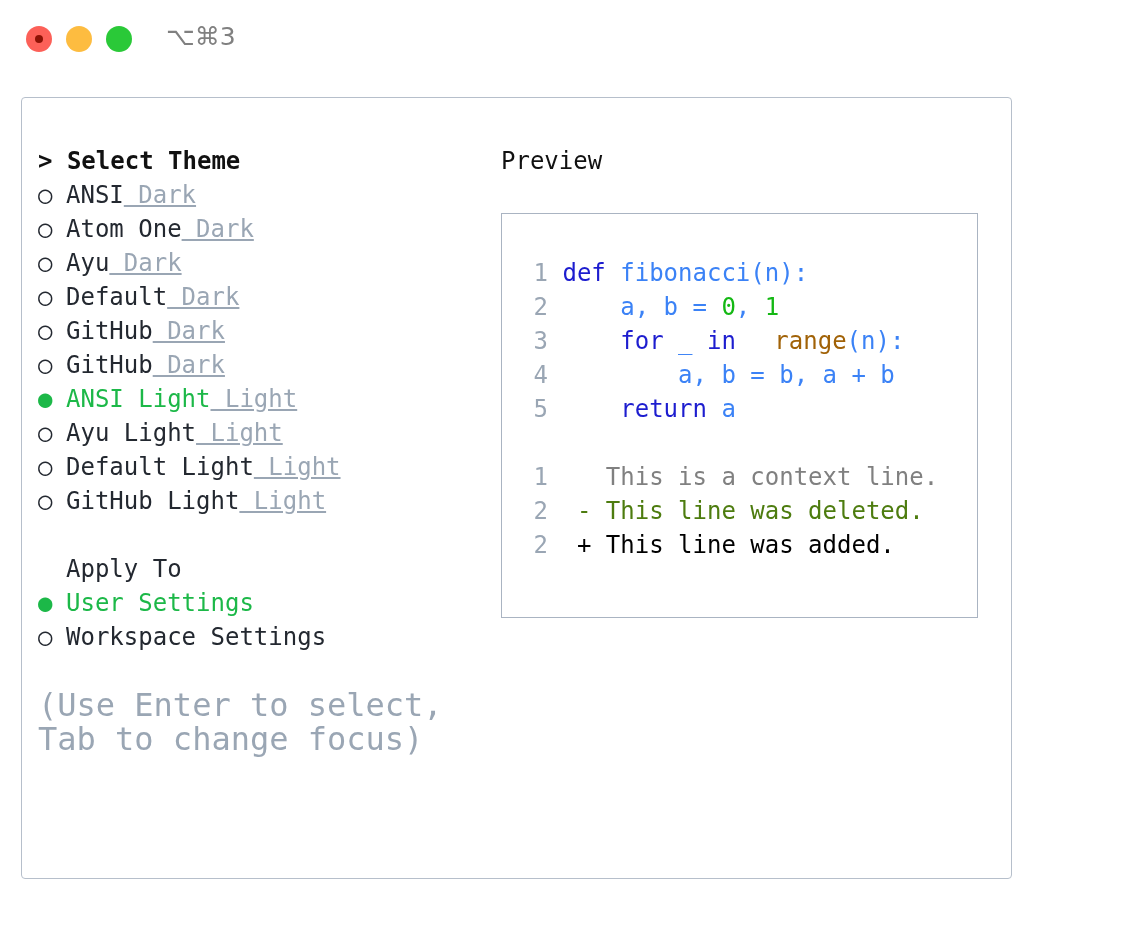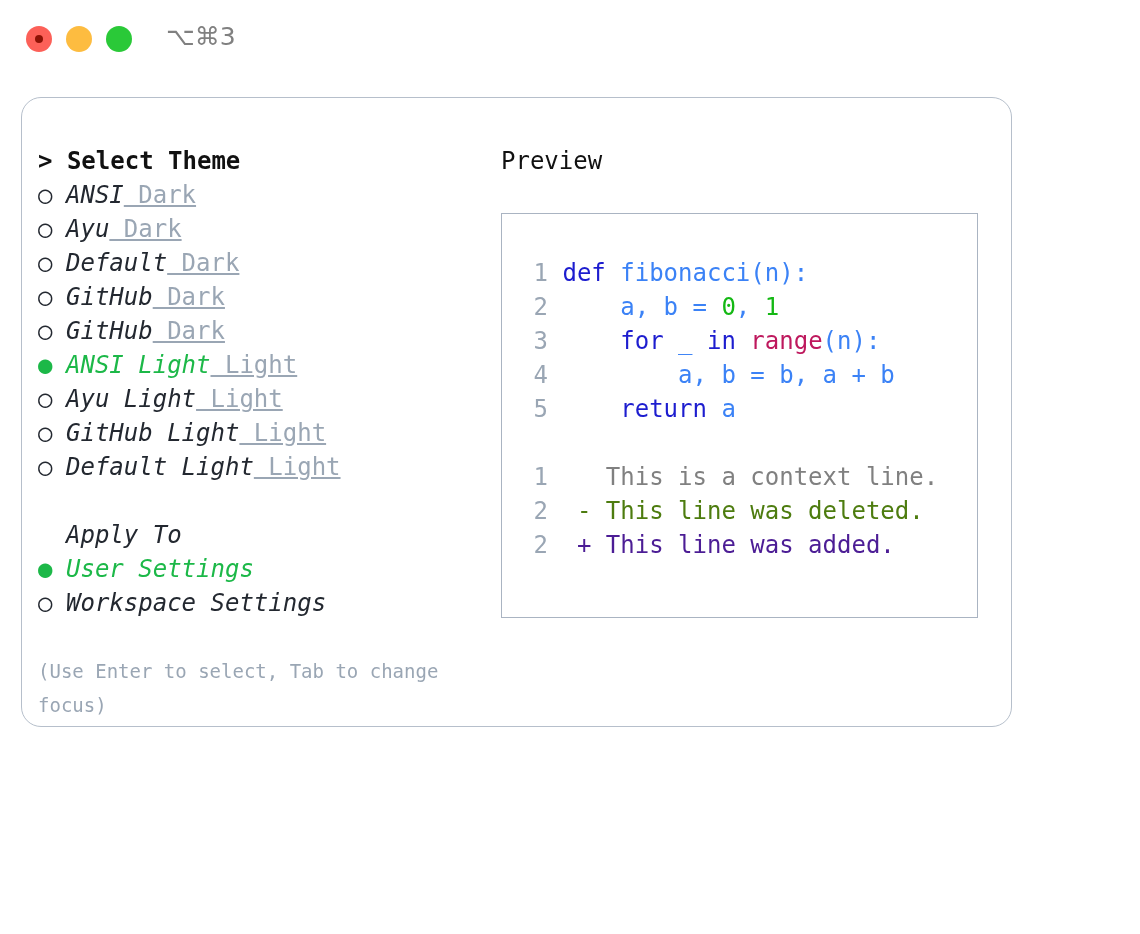--- a/index.html
+++ b/index.html
@@ -71,23 +71,23 @@
     letter-spacing: 0px;
     white-space: nowrap;
   }
 
   
   .panel {
     position: absolute;
     left: 21px;
     top: 97px;
     width: 991px;
-    height: 630px;
+    height: 782px;
     border: 1.5px solid #b6bfcb;
-    border-radius: 20px;
+    border-radius: 4px;
     background: #ffffff;
     box-sizing: border-box;
   }
 
   .columns {
     position: absolute;
     left: 0; top: 0;
     width: 100%;
     height: 100%;
   }
@@ -122,28 +122,28 @@
     color: #232830;
     white-space: pre;
     display: block;
   }
   .row .bullet {
     display: inline-block;
     width: 28px;
   }
   .row.selected .bullet { color: #1cb848; }
   .row.selected .name   { color: #1cb848; }
-  .row .name { color: #232830; font-style: italic; }
+  .row .name { color: #232830; }
   .row .suffix { color: #9aa6b4; text-decoration: underline; }
   .row.nobullet .bullet { color: transparent; }
 
   .spacer-sm { height: 34px; }
 
   .hint {
-    font-size: 19px;
+    font-size: 32px;
     line-height: 34px;
     color: #9aa6b4;
     width: 420px;
     white-space: normal;
   }
 
   
   .preview-title {
     font-size: 24px;
     line-height: 34px;
@@ -171,27 +171,27 @@
   }
   .code .ln {
     display: inline-block;
     width: 28px;
     text-align: right;
     color: #9aa6b4;
   }
   .code .gap { display: block; height: 34px; }
 
   .tok-kw   { color: #1d1dcf; }
-  .tok-fn   { color: #be185d; }
+  .tok-fn   { color: #a16207; margin-left: 24px; }
   .tok-num  { color: #14b814; }
   .tok-txt  { color: #3b82f6; }
 
   .diff-ctx { color: #808080; }
   .diff-del { color: #4d7c0f; }
-  .diff-add { color: #4c1d95; }
+  .diff-add { color: #000000; }
 </style>
 </head>
 <body>
 
 <div class="window">
 
   <div class="titlebar">
     <div class="traffic">
       <span class="dot red"></span>
       <span class="dot yellow"></span>
@@ -202,28 +202,29 @@
 
   <div class="panel">
     <div class="columns">
 
       <div class="left-col">
 
         <div class="heading">&gt; Select Theme</div>
 
         <div class="list" id="theme-list">
             <div class="row"><span class="bullet">○</span><span class="name">ANSI</span><span class="suffix"> Dark</span></div>
+            <div class="row"><span class="bullet">○</span><span class="name">Atom One</span><span class="suffix"> Dark</span></div>
             <div class="row"><span class="bullet">○</span><span class="name">Ayu</span><span class="suffix"> Dark</span></div>
             <div class="row"><span class="bullet">○</span><span class="name">Default</span><span class="suffix"> Dark</span></div>
             <div class="row"><span class="bullet">○</span><span class="name">GitHub</span><span class="suffix"> Dark</span></div>
             <div class="row"><span class="bullet">○</span><span class="name">GitHub</span><span class="suffix"> Dark</span></div>
             <div class="row selected"><span class="bullet">●</span><span class="name">ANSI Light</span><span class="suffix"> Light</span></div>
             <div class="row"><span class="bullet">○</span><span class="name">Ayu Light</span><span class="suffix"> Light</span></div>
+            <div class="row"><span class="bullet">○</span><span class="name">Default Light</span><span class="suffix"> Light</span></div>
             <div class="row"><span class="bullet">○</span><span class="name">GitHub Light</span><span class="suffix"> Light</span></div>
-            <div class="row"><span class="bullet">○</span><span class="name">Default Light</span><span class="suffix"> Light</span></div>
           </div>
 
         <div class="spacer-sm"></div>
 
         <div class="row nobullet"><span class="bullet">○</span><span class="name">Apply To</span></div>
 
         <div class="list" id="apply-list">
             <div class="row selected"><span class="bullet">●</span><span class="name">User Settings</span></div>
             <div class="row"><span class="bullet">○</span><span class="name">Workspace Settings</span></div>
           </div>

